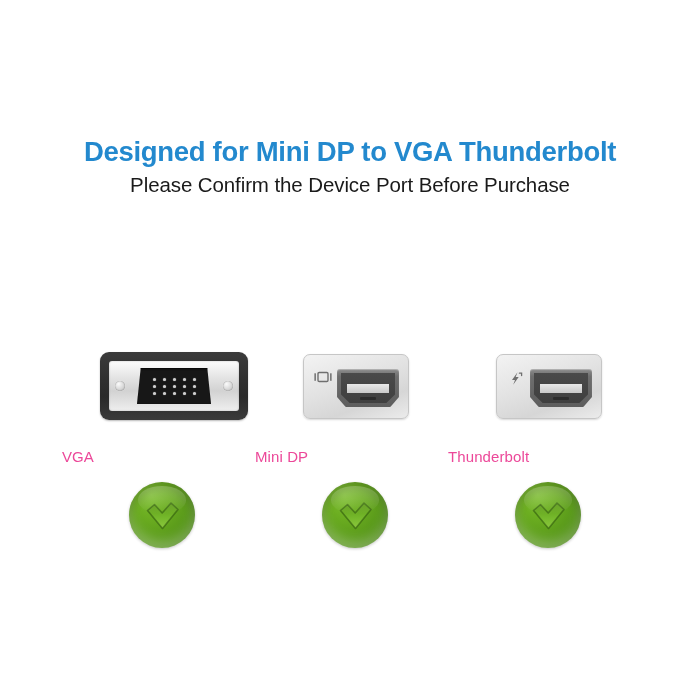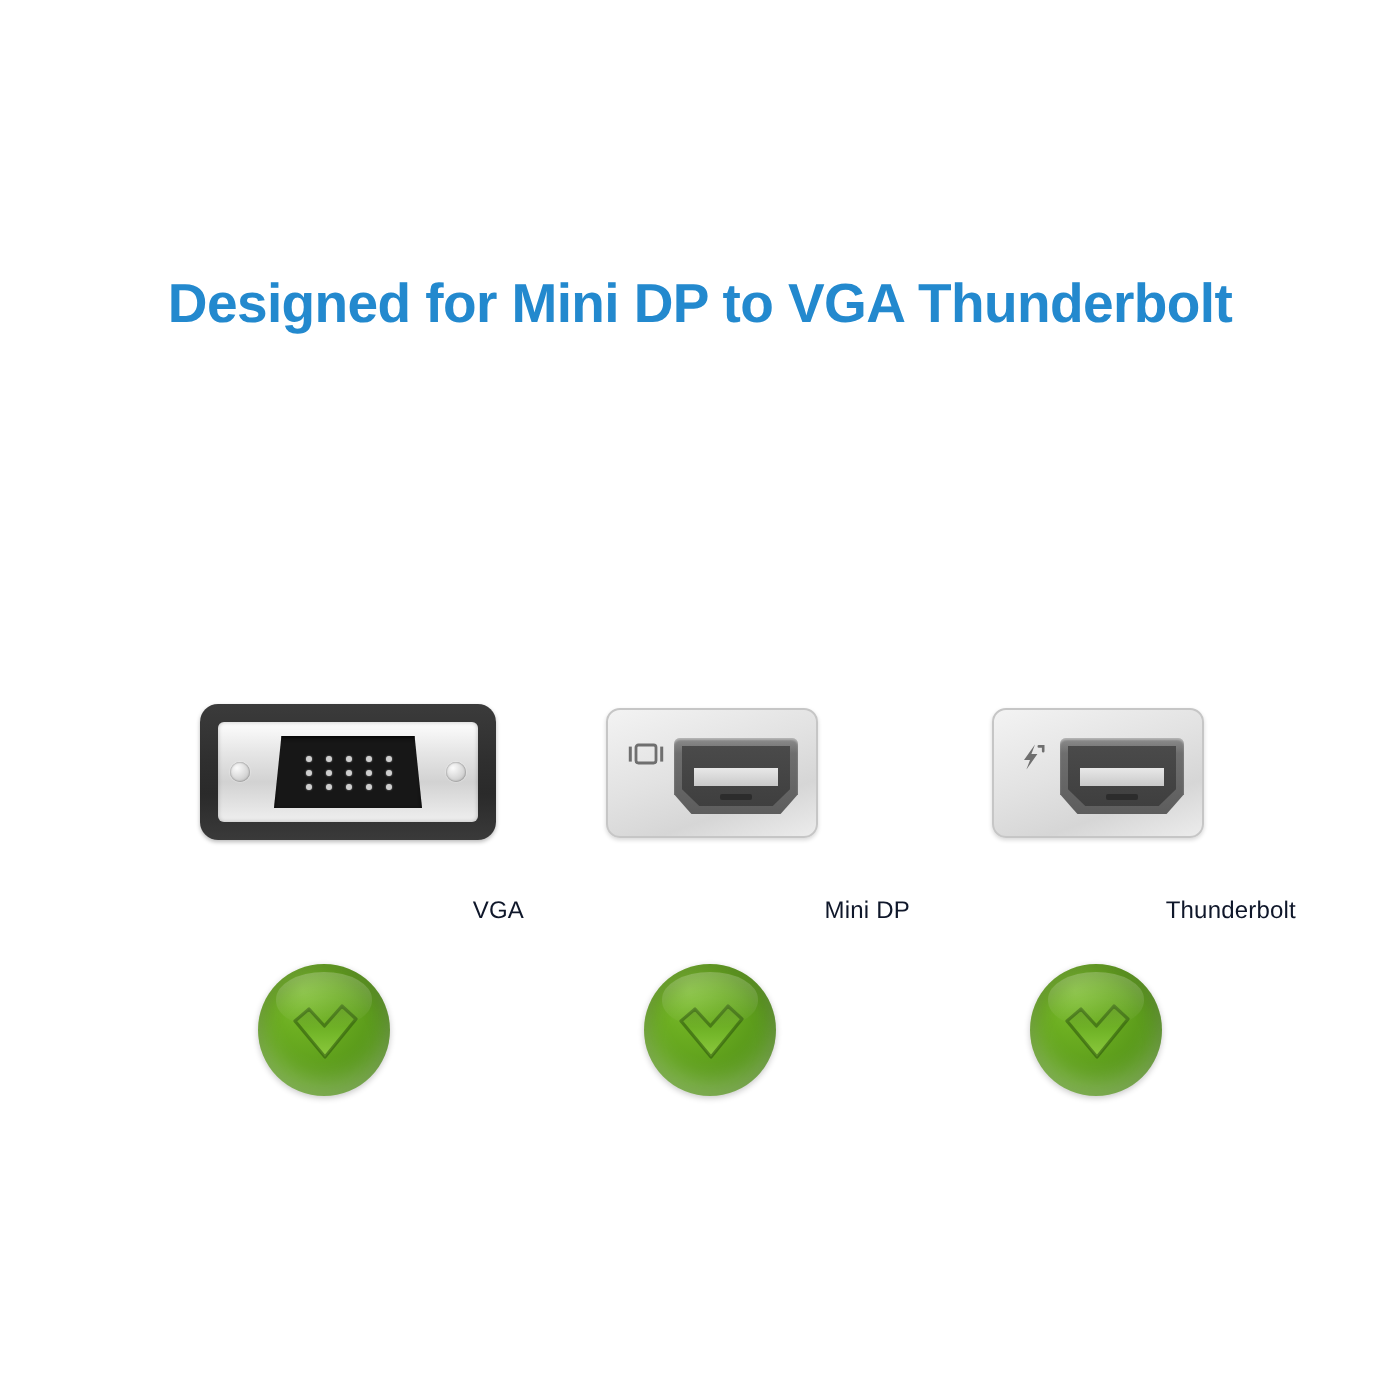--- a/index.html
+++ b/index.html
@@ -69,23 +69,23 @@
     position: relative;
     width: 200px;
     height: 88px;
   }
 
   .caption {
     position: absolute;
     top: 108px;
     left: 0;
     width: 200px;
-    text-align: right;
-    font-size: 12px;
-    color: #0f172a;
+    text-align: left;
+    font-size: 15px;
+    color: #ec4899;
     letter-spacing: 0.1px;
     white-space: nowrap;
   }
 
   
   .vga {
     position: absolute;
     left: 38px;
     top: 12px;
     width: 148px;
@@ -259,20 +259,21 @@
     height: 66px;
   }
 </style>
 </head>
 <body>
 
 <div class="canvas">
 
   <div class="headline">Designed for Mini DP to VGA Thunderbolt</div>
 
+  <div class="subhead">Please Confirm the Device Port Before Purchase</div>
 
   <div class="columns">
 
     <div class="col col-0">
       <div class="port-stage">
         <div class="vga">
           <div class="vga-plate">
             <div class="vga-screw left"></div>
             <div class="vga-screw right"></div>
             <div class="vga-dsub">

